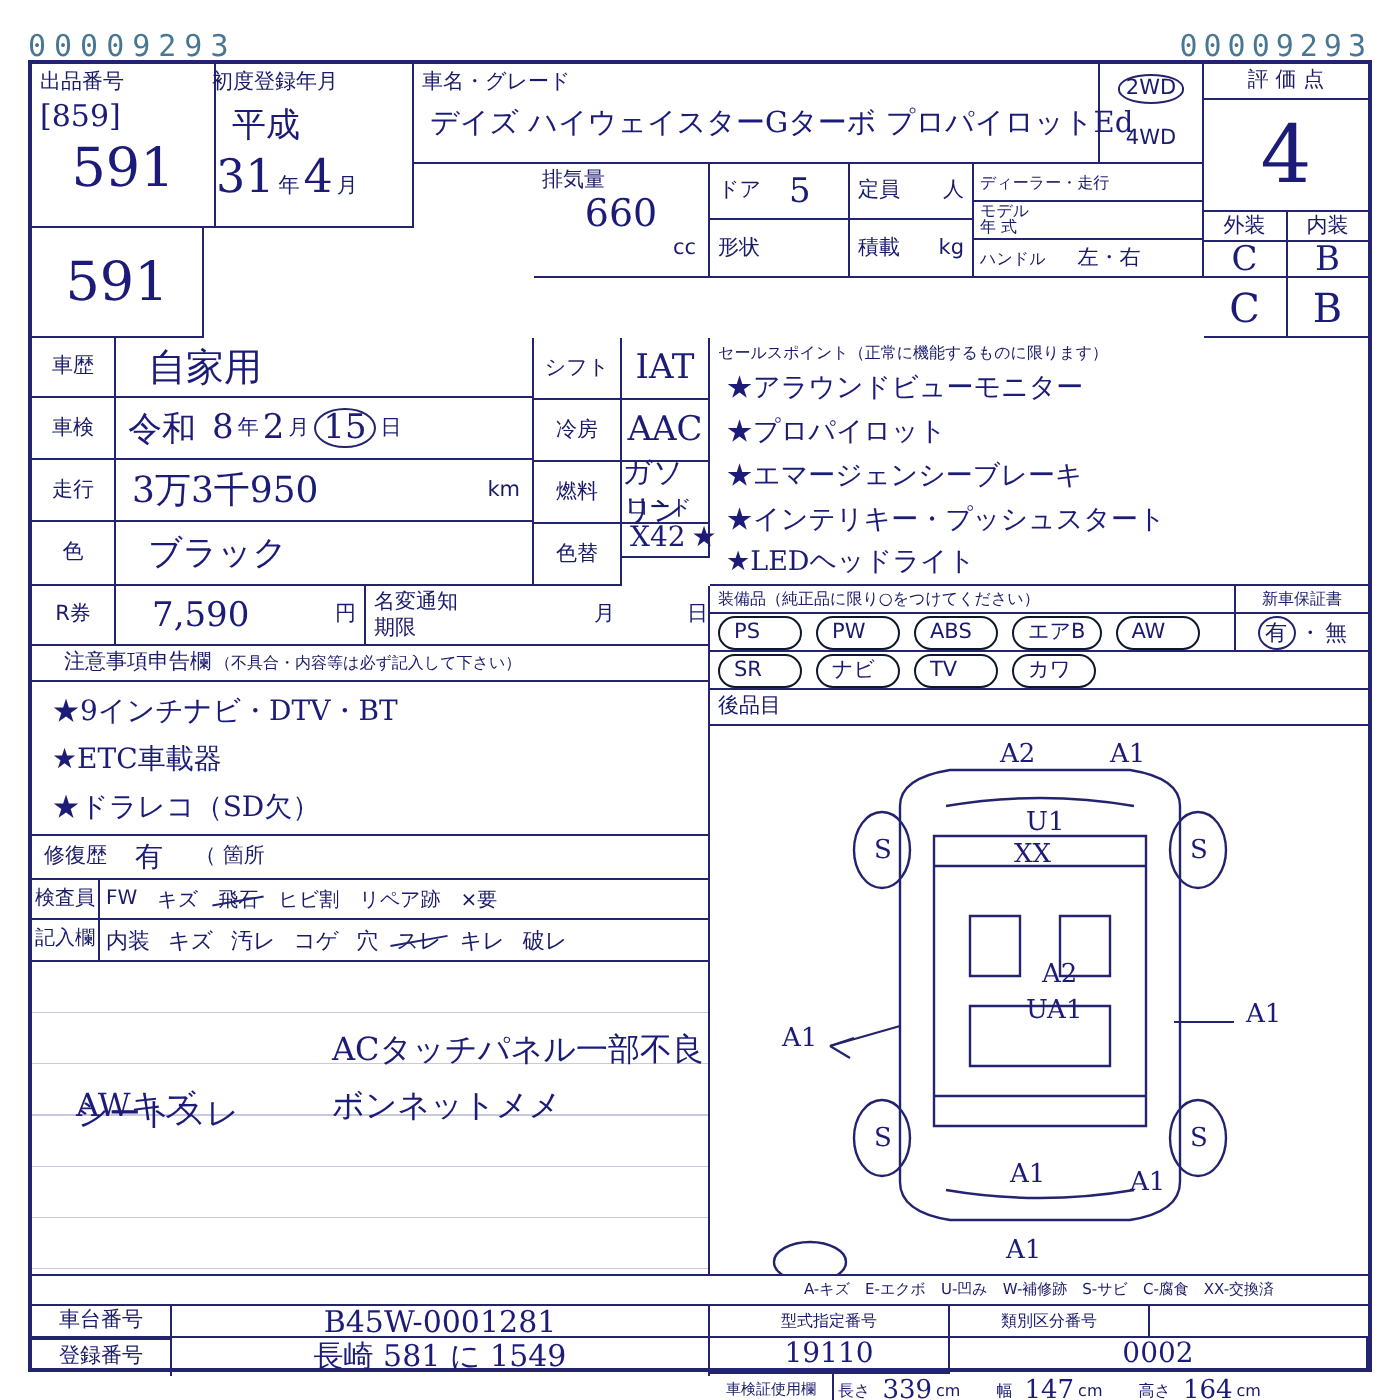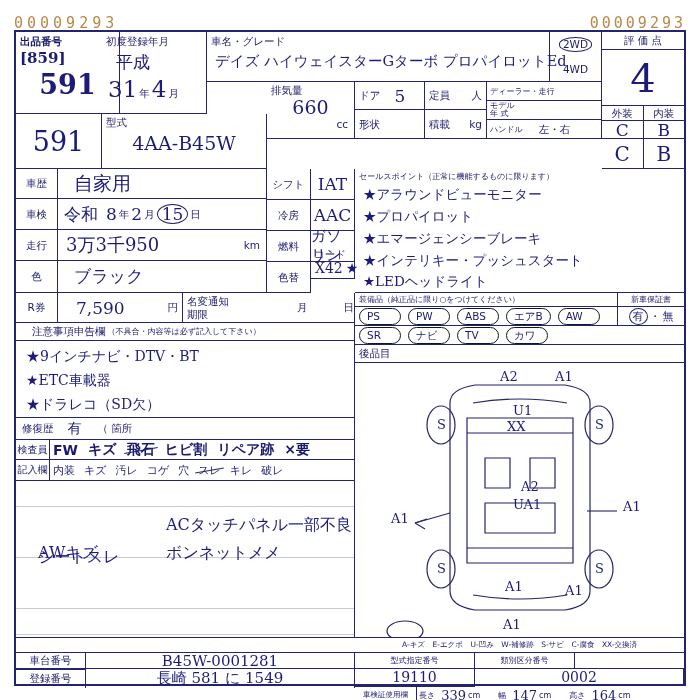--- a/index.html
+++ b/index.html
@@ -11,21 +11,21 @@
     overflow:hidden;
   }
   .sheet{
     position:relative;
     width:700px;height:700px;
     box-sizing:border-box;
   }
   .topnum{
     position:absolute;left:14px;top:14px;
     font-family:"DejaVu Sans Mono","Liberation Mono",monospace;
-    font-size:15px;letter-spacing:4px;color:#a16207;opacity:.75;
+    font-size:15px;letter-spacing:4px;color:#0c4a6e;opacity:.75;
   }
   .topnum.r{left:auto;right:14px;letter-spacing:3px;}
   .frame{
     position:absolute;left:14px;top:30px;
     width:672px;height:656px;
     border:2px solid #23236e;
     box-sizing:border-box;
   }
   .cell{position:absolute;box-sizing:border-box;}
   .br{border-right:1px solid #23236e;}
@@ -65,21 +65,21 @@
 </head>
 <body>
 
 <div class="sheet">
 
   <div class="topnum">00009293</div>
   <div class="topnum r">00009293</div>
 
   <div class="frame">
 
-    <div class="cell br bb" style="left:0;top:0;width:104px;height:82px;font-weight:bold;">
+    <div class="cell br bb" style="left:0;top:0;width:92px;height:82px;">
       <div class="lbl" style="padding:3px 0 0 4px;">出品番号</div>
       <div class="sm hand" style="padding:2px 0 0 4px;">[859]</div>
       <div class="hand hwrite-xl ctr" style="height:34px;">591</div>
     </div>
 
     <div class="cell br bb" style="left:86px;top:0;width:105px;height:82px;">
       <div class="lbl" style="padding:3px 0 0 4px;">初度登録年月</div>
       <div class="hand" style="font-size:17px;padding:4px 0 0 14px;">平成</div>
       <div style="display:flex;align-items:flex-end;padding:2px 0 0 6px;">
         <span class="hand hwrite-l">31</span>
@@ -160,24 +160,20 @@
           <span class="xs" style="padding-left:3px;line-height:1;">モデル<br>年 式</span>
         </div>
     </div>
     <div class="cell br bb" style="left:471px;top:88px;width:115px;height:19px;">
       <div class="lft" style="height:100%;">
         <span class="xs" style="padding-left:3px;">ハンドル</span>
         <span class="lbl" style="padding-left:16px;">左・右</span>
       </div>
     </div>
 
-    <div class="cell br bb" style="left:86px;top:82px;width:165px;height:55px;">
-      <div class="lbl" style="padding:2px 0 0 4px;">型式</div>
-      <div class="hand ctr" style="height:30px;font-size:19px;">4AA-B45W</div>
-    </div>
     <div class="cell br bb" style="left:0;top:82px;width:86px;height:55px;">
       <div class="hand ctr" style="height:100%;font-size:27px;">591</div>
     </div>
 
     <div class="cell bb" style="left:586px;top:107px;width:82px;height:30px;">
       <div style="display:flex;height:100%;">
         <div class="hand ctr br" style="width:41px;font-size:20px;">C</div>
         <div class="hand ctr" style="width:41px;font-size:20px;">B</div>
       </div>
     </div>
@@ -337,21 +333,21 @@
         <span class="lbl">修復歴</span>
         <span class="hand" style="padding-left:14px;font-size:14px;">有</span>
         <span class="lbl" style="padding-left:16px;">（ 箇所</span>
       </div>
     </div>
 
     <div class="cell br bb" style="left:0;top:408px;width:34px;height:20px;">
       <div class="lbl ctr" style="height:100%;font-size:10px;">検査員</div>
     </div>
     <div class="cell br bb" style="left:34px;top:408px;width:305px;height:20px;">
-      <div class="lft" style="height:100%;padding-left:3px;font-size:14px;gap:10px;font-weight:bold;">
+      <div class="lft" style="height:100%;padding-left:3px;font-size:10px;gap:10px;">
         <span>FW</span>
         <span>キズ</span>
         <span class="strike">飛石</span>
         <span>ヒビ割</span>
         <span>リペア跡</span>
         <span>×要</span>
       </div>
     </div>
     <div class="cell br bb" style="left:0;top:428px;width:34px;height:21px;">
       <div class="lbl ctr" style="height:100%;font-size:10px;">記入欄</div>

